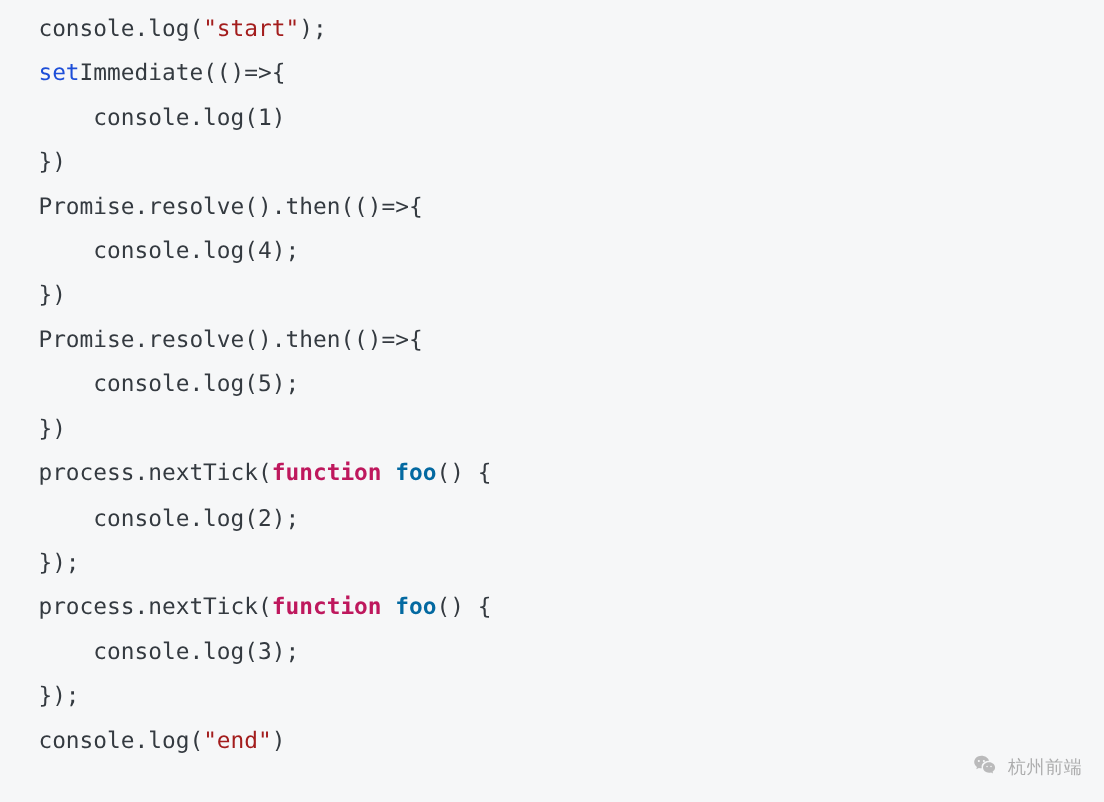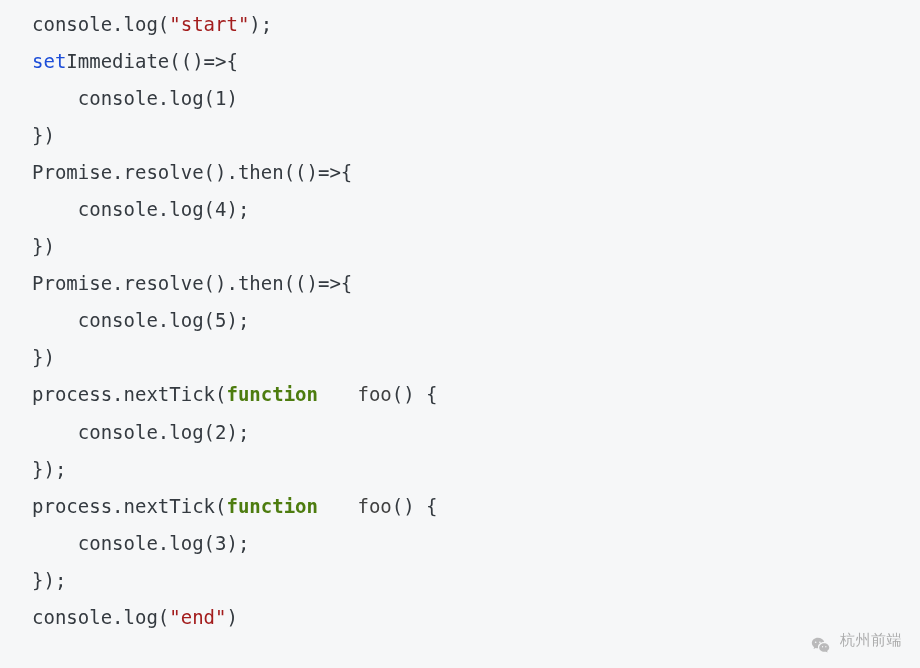--- a/index.html
+++ b/index.html
@@ -14,29 +14,29 @@
     position: relative;
     overflow: hidden;
     padding: 6px 0 0 32px;
   }
   pre {
     font-family: inherit;
     white-space: pre;
   }
   .tok-str   { color: #a31d1d; } 
   .tok-kw    { color: #1d4ed8; } 
-  .tok-fnkey { color: #4d7c0f; font-weight: 700; } 
-  .tok-fname { color: #404040; font-weight: 400; margin-left: 28px; } 
+  .tok-fnkey { color: #be185d; font-weight: 700; } 
+  .tok-fname { color: #0369a1; font-weight: 700; } 
   .tok-num   { color: #343a40; }
   .watermark {
     position: absolute;
     bottom: 14px;
     right: 18px;
     display: flex;
-    align-items: flex-end;
+    align-items: flex-start;
     gap: 8px;
     opacity: 0.55;
   }
   .watermark .chat-icon {
     width: 22px;
     height: 22px;
     display: inline-block;
   }
   .watermark .label {
     font-family: -apple-system, BlinkMacSystemFont, "PingFang SC", "Hiragino Sans GB", "Microsoft YaHei", sans-serif;

